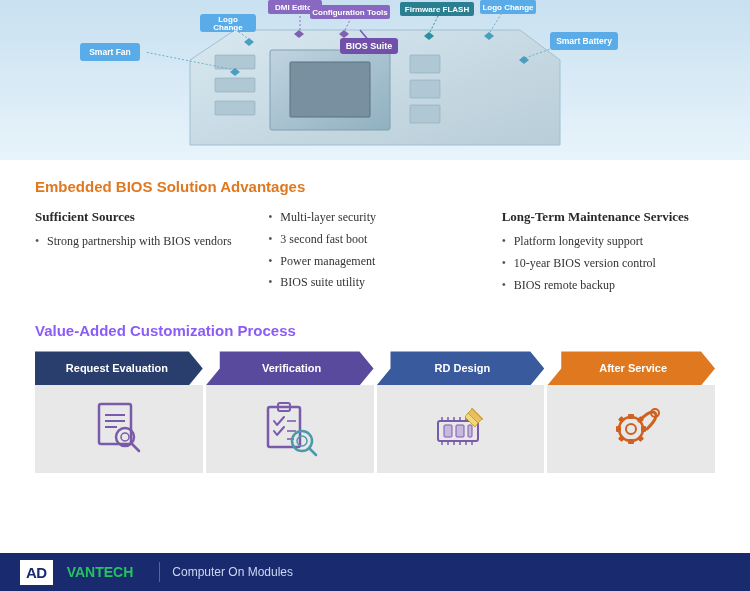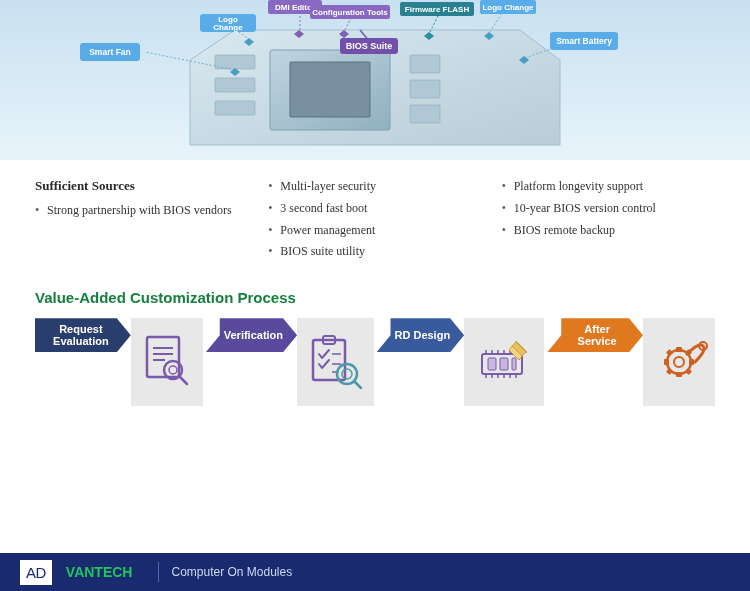--- a/index.html
+++ b/index.html
@@ -83,21 +83,21 @@
       left: 0;
       color: #555;
     }
 
     
     .value-section {
       padding: 10px 35px 14px 35px;
     }
 
     .value-title {
-      color: #15803d;
+      color: #8b5cf6;
       font-size: 15px;
       font-weight: bold;
       margin-bottom: 12px;
     }
 
     
     .footer {
       position: absolute;
       bottom: 0;
       left: 0;
@@ -112,21 +112,21 @@
     .footer-logo {
       display: flex;
       align-items: center;
       gap: 0;
     }
 
     .logo-left {
       background: #fff;
       color: #1a2a6e;
       font-size: 15px;
-      font-weight: 400;
+      font-weight: 700;
       padding: 4px 6px;
       letter-spacing: -0.5px;
     }
 
     .logo-text {
       color: #22c55e;
       font-size: 14px;
       font-weight: 900;
       padding: 4px 14px;
     }
@@ -152,21 +152,21 @@
     
     .steps-container {
       display: flex;
       gap: 3px;
       align-items: stretch;
     }
 
     .step-item {
       flex: 1;
       display: flex;
-      flex-direction: row;
+      flex-direction: column;
     }
 
     .chevron-header {
       position: relative;
       height: 34px;
       display: flex;
       align-items: center;
       justify-content: center;
     }
 
@@ -283,39 +283,41 @@
 
     <rect x="480" y="0" width="56" height="14" rx="2" fill="#5aace8"></rect>
     <text x="508" y="10" text-anchor="middle" fill="#fff" font-size="8" font-weight="bold">Logo Change</text>
 
     <rect x="550" y="32" width="68" height="18" rx="3" fill="#5aace8"></rect>
     <text x="584" y="44" text-anchor="middle" fill="#fff" font-size="8.5" font-weight="bold">Smart Battery</text>
   </svg>
 </div>
 
 <div class="content-section">
+  <div class="section-title">Embedded BIOS Solution Advantages</div>
   <div class="features-row">
 
     <div class="feature-col">
       <div class="feature-heading">Sufficient Sources</div>
       <ul class="feature-list">
         <li>Strong partnership with BIOS vendors</li>
       </ul>
     </div>
 
     <div class="feature-col">
       <ul class="feature-list">
         <li>Multi-layer security</li>
         <li>3 second fast boot</li>
         <li>Power management</li>
         <li>BIOS suite utility</li>
       </ul>
     </div>
 
     <div class="feature-col">
+      <div class="feature-heading">Long-Term Maintenance Services</div>
       <ul class="feature-list">
         <li>Platform longevity support</li>
         <li>10-year BIOS version control</li>
         <li>BIOS remote backup</li>
       </ul>
     </div>
 
   </div>
 </div>
 

